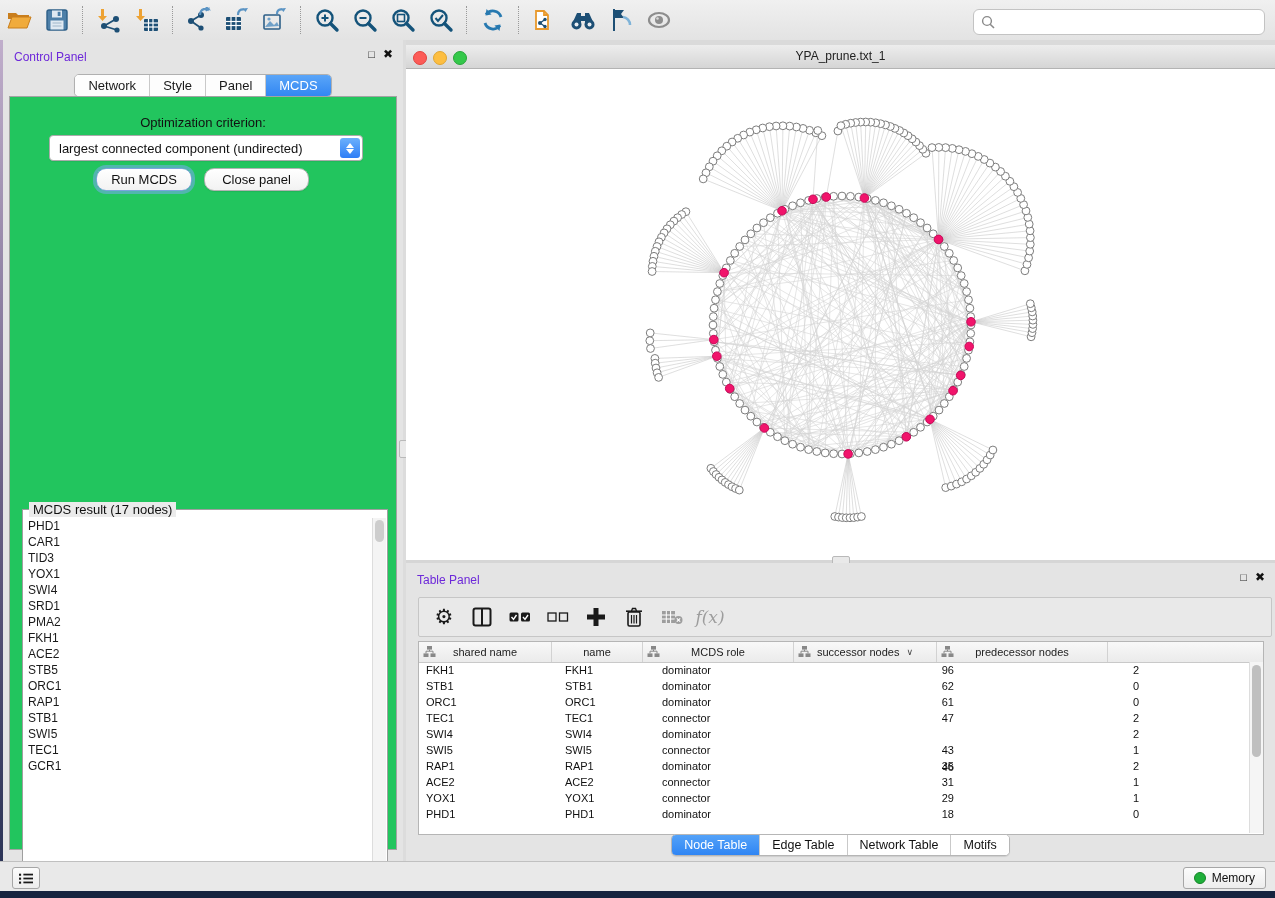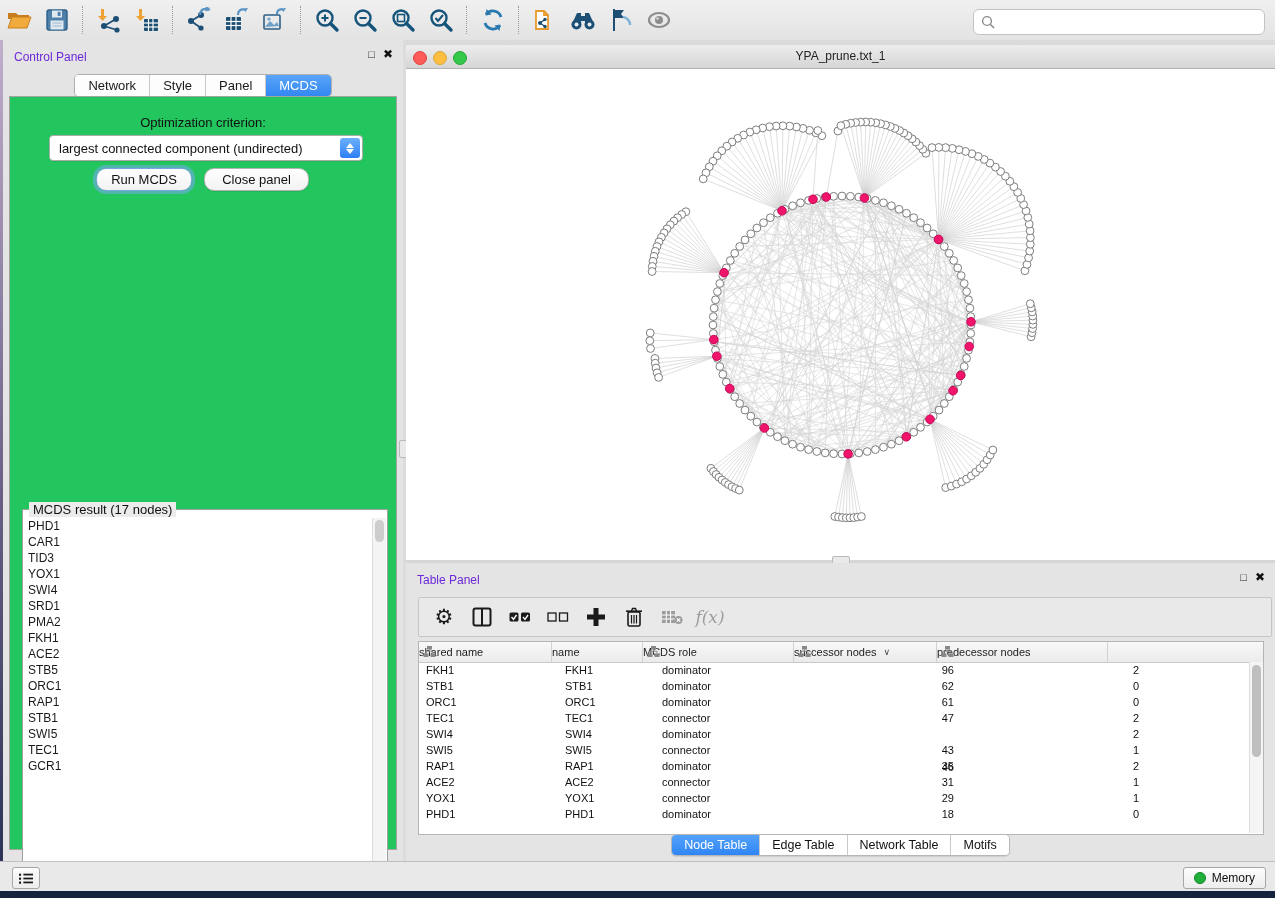--- a/index.html
+++ b/index.html
@@ -78,21 +78,21 @@
   #table-panel{left:406px;top:563px;width:869px;height:298px;background:#e4e4e4;}
   #tp-toolbar{position:absolute;left:12px;top:34px;width:844px;height:38px;background:#e9e9e9;
     border:1px solid #c6c6c6;border-radius:2px;display:flex;align-items:center;padding-left:8px;gap:4px;}
   .tp-btn{width:34px;height:30px;border:none;background:transparent;display:flex;align-items:center;justify-content:center;padding:0;}
   .gear-glyph{font-size:21px;color:#1a1a1a;font-family:"DejaVu Sans",sans-serif;line-height:21px;}
   .fx-glyph{font-family:"DejaVu Serif",serif;font-style:italic;font-size:17px;color:#9d9d9d;}
   #node-table{position:absolute;left:12px;top:78px;width:844px;height:192px;background:#fff;border:1px solid #b5b5b5;}
   #tbl-header{position:absolute;left:0;top:0;width:100%;height:20px;
     background:linear-gradient(#f8f8f8,#ebebeb);border-bottom:1px solid #c9c9c9;display:flex;}
   .hcell{height:20px;border-right:1px solid #d2d2d2;display:flex;align-items:center;
-    justify-content:flex-start;font-size:11px;color:#222;gap:5px;position:relative;}
+    justify-content:center;font-size:11px;color:#222;gap:5px;position:relative;}
   .hcell .type-ic{position:absolute;left:4px;top:3px;}
   .sort-ic{font-size:9px;color:#444;margin-left:2px;}
   #tbl-body{position:absolute;left:0;top:20px;width:100%;}
   .trow{display:flex;height:16px;line-height:16px;font-size:11px;color:#111;}
   .tcell{height:16px;overflow:hidden;white-space:nowrap;}
   .tcell.l{padding-left:7px;}
   .tcell.r{text-align:right;padding-right:15px;}
   #tbl-scroll{position:absolute;right:0;top:20px;width:13px;height:171px;background:#f5f5f5;border-left:1px solid #ddd;}
   #tbl-thumb{position:absolute;left:2px;top:3px;width:9px;height:92px;background:#bfbfbf;border-radius:5px;}
   #tp-tabs{position:absolute;left:0;top:271px;width:100%;display:flex;justify-content:center;}

